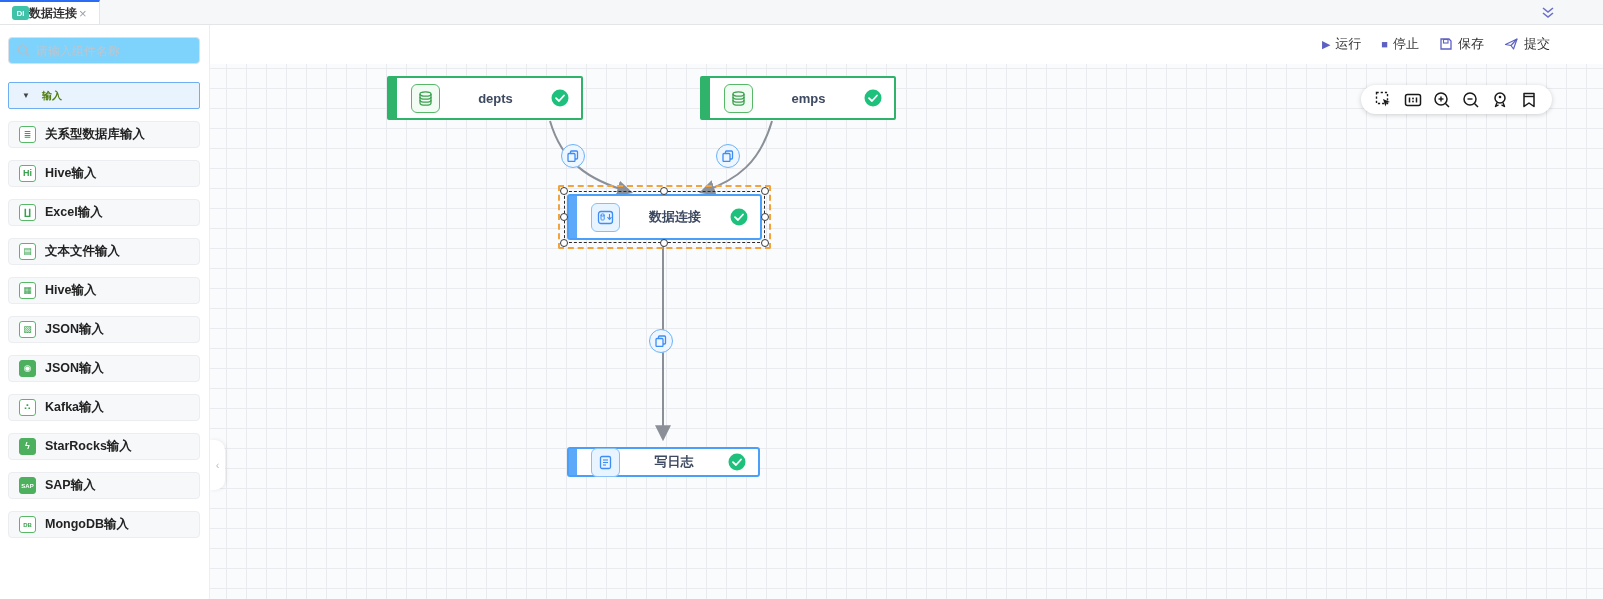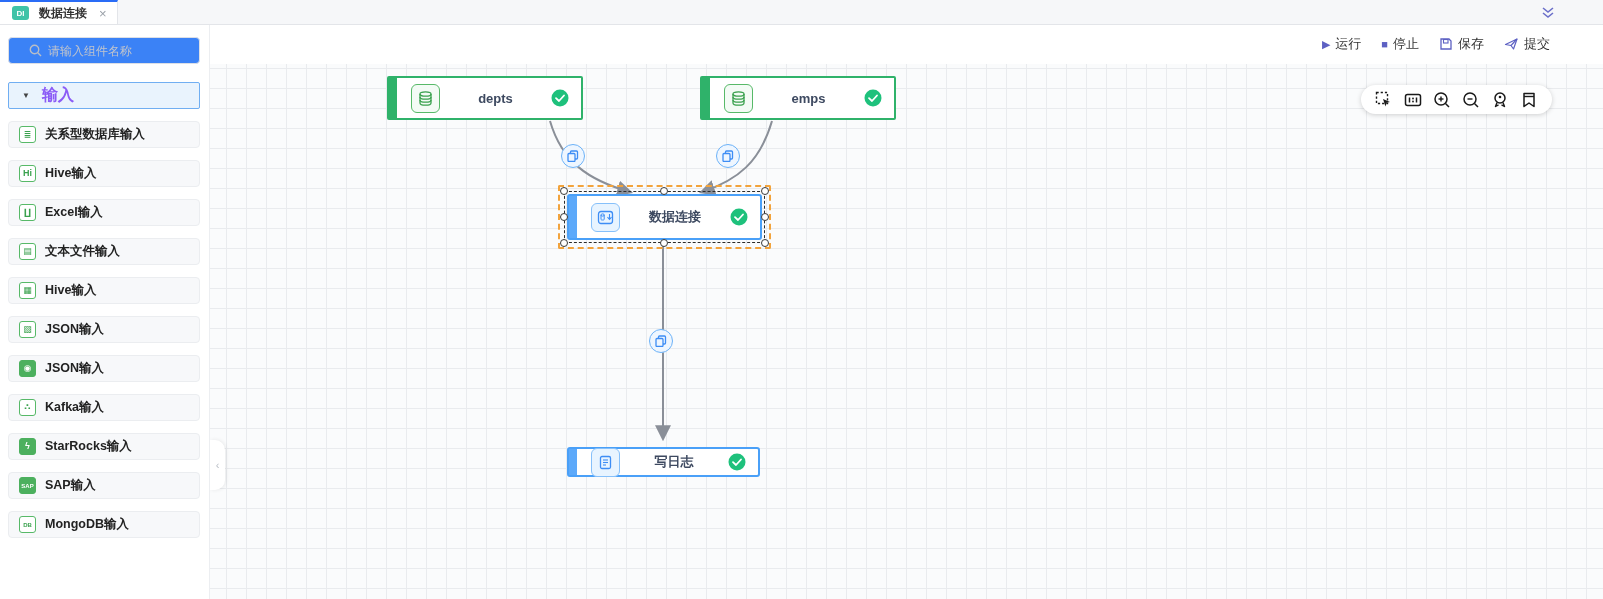--- a/index.html
+++ b/index.html
@@ -1,37 +1,37 @@
 <!DOCTYPE html>
 <html><head>
 <meta charset="utf-8">
 <style>
   * { margin:0; padding:0; box-sizing:border-box; }
   html,body { width:1603px; height:599px; overflow:hidden; font-family:"Liberation Sans","DejaVu Sans",sans-serif; background:#fff; }
 
   
   .tabbar { position:relative; height:25px; background:#f6f7f9; border-bottom:1px solid #e3e5e9; display:flex; align-items:stretch; }
-  .tab { position:relative; display:flex; align-items:center; gap:10px; padding:0 10px 0 12px; background:#fff; border-right:1px solid #e3e5e9; border-top:2px solid #2a6cf6; min-width:100px; cursor:pointer; }
+  .tab { position:relative; display:flex; align-items:center; gap:0; padding:0 10px 0 12px; background:#fff; border-right:1px solid #e3e5e9; border-top:2px solid #2a6cf6; min-width:100px; cursor:pointer; }
   .tab-badge { display:inline-flex; align-items:center; justify-content:center; width:17px; height:14px; border-radius:3px; background:#3fc3a8; color:#fff; font-size:8px; font-weight:bold; }
   .tab-label { font-size:12px; color:#333; font-weight:bold; }
   .tab-close { color:#9aa0a8; font-size:13px; margin-left:2px; cursor:pointer; }
   .tab-collapse { position:absolute; right:45px; top:3px; width:20px; height:20px; display:flex; align-items:center; justify-content:center; cursor:pointer; }
 
   
   .main { position:relative; display:flex; height:574px; }
 
   
   .sidebar { position:relative; width:210px; background:#fff; border-right:1px solid #eceef1; padding:12px 9px 0 8px; flex:none; }
-  .search-box { position:relative; height:27px; border:1px solid #dcdfe6; border-radius:4px; background:#3b82f6; display:flex; align-items:center; padding:0 20px; margin-bottom:18px; }
+  .search-box { position:relative; height:27px; border:1px solid #dcdfe6; border-radius:4px; background:#7dd3fc; display:flex; align-items:center; padding:0 8px; margin-bottom:18px; }
   .search-box svg { flex:none; margin-right:6px; }
   .search-box input { border:none; outline:none; width:100%; font-size:12px; color:#333; background:transparent; }
   .search-box input::placeholder { color:#c0c4cc; }
   .section-header { height:27px; background:#e9f3fd; border:1px solid #70aef2; border-radius:2px; display:flex; align-items:center; padding-left:13px; gap:12px; margin-bottom:12px; cursor:pointer; }
   .section-caret { font-size:8px; color:#444; }
-  .section-label { font-size:16px; font-weight:bold; color:#8b5cf6; }
+  .section-label { font-size:10px; font-weight:bold; color:#4d7c0f; }
   .side-item { height:27px; background:#f7f8fa; border:1px solid #ebedf0; border-radius:4px; display:flex; align-items:center; gap:9px; padding-left:10px; margin-bottom:12px; cursor:pointer; }
   .side-icon { flex:none; width:17px; height:17px; border:1px solid #57b968; border-radius:3px; color:#3aa14e; background:#fff; display:flex; align-items:center; justify-content:center; font-size:9px; font-weight:bold; line-height:1; }
   .side-icon.fill { background:#4cb05e; color:#fff; border-color:#4cb05e; }
   .side-icon.tiny { font-size:6px; letter-spacing:0; }
   .side-label { font-size:12.5px; font-weight:bold; color:#222; white-space:nowrap; }
 
   
   .canvas { position:relative; flex:1; background:#fff; }
   .actionbar { position:absolute; top:10px; right:53px; display:flex; align-items:center; gap:20px; z-index:5; }
   .act-btn { display:flex; align-items:center; gap:5px; cursor:pointer; font-size:13px; color:#333; }

